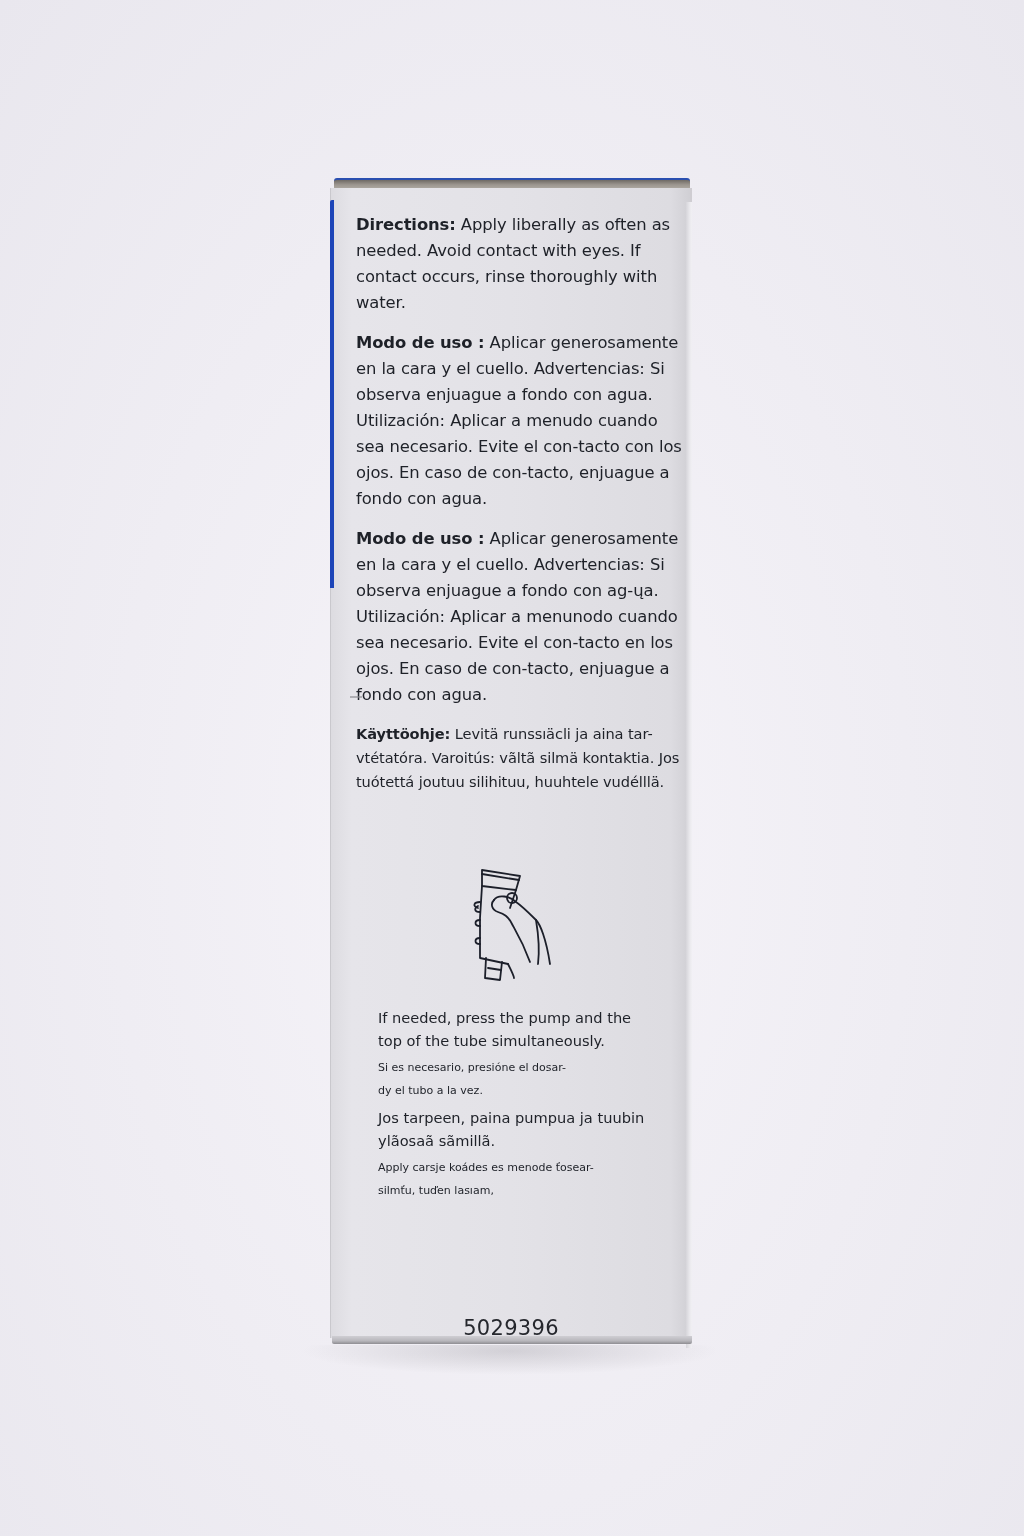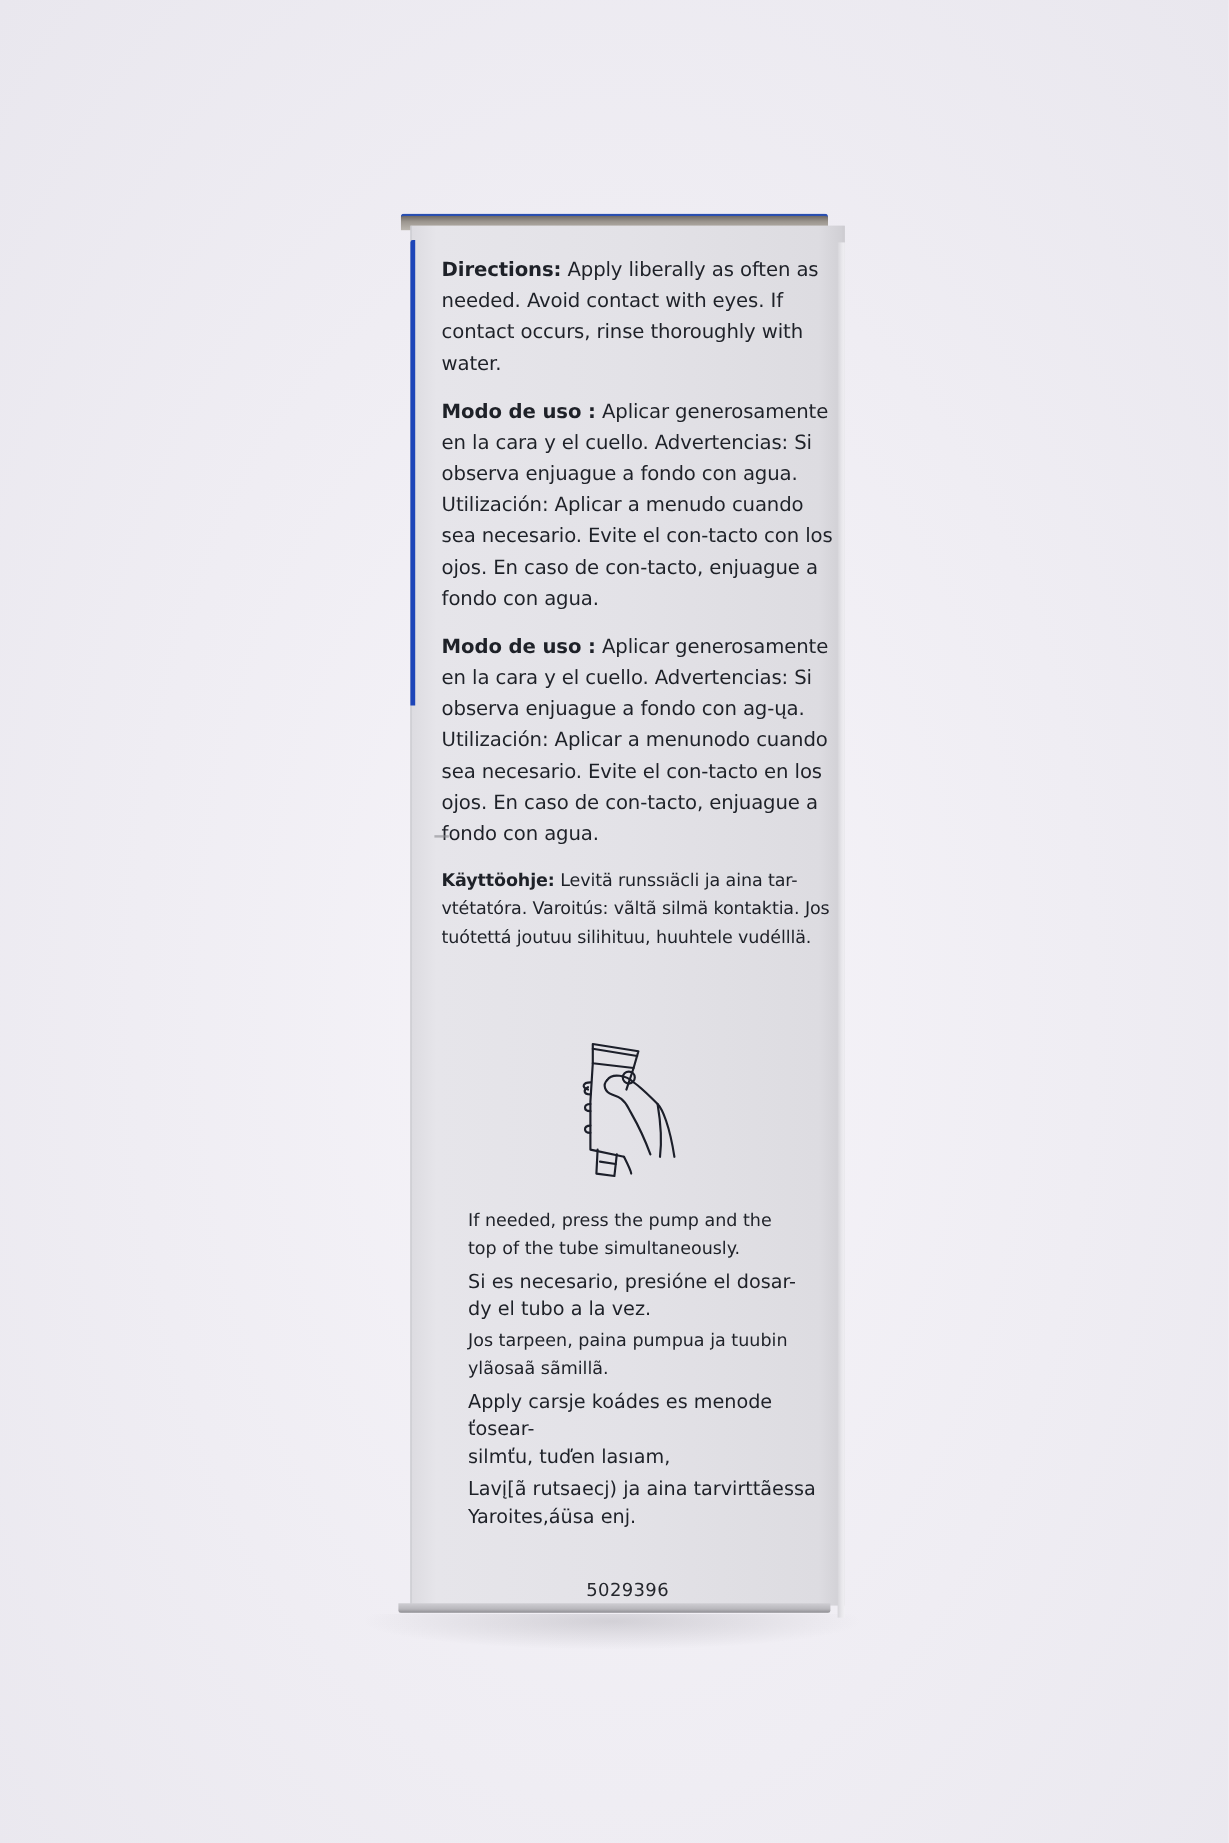--- a/index.html
+++ b/index.html
@@ -35,21 +35,21 @@
       left: 4px;
       top: 0;
       width: 356px;
       height: 12px;
       background: linear-gradient(180deg, #6f6a65 0%, #9c968f 40%, #bdb8b1 100%);
       border-top: 2px solid #2a4fb0;
       border-radius: 3px 3px 0 0;
     }
     .box-face {
       position: absolute;
-      left: 12px;
+      left: 0;
       top: 10px;
       width: 362px;
       height: 1150px;
       background: linear-gradient(90deg, #dcdbe0 0%, #e6e5ea 6%, #e3e2e7 50%, #dddce1 94%, #cfced3 100%);
       box-shadow: 1px 0 0 #c9c8cd inset, -2px 0 0 #cfcdd2 inset;
     }
     .box-right-edge {
       position: absolute;
       right: 0;
       top: 14px;
@@ -113,35 +113,35 @@
       height: 125px;
     }
     .instructions {
       position: absolute;
       left: 34px;
       top: 818px;
       width: 310px;
       margin-left: 14px;
     }
     .inst {
-      font-size: 16px;
+      font-size: 11px;
       line-height: 23px;
       margin: 0 0 4px 0;
       white-space: pre-line;
     }
     .inst.en {
       font-size: 14.6px;
     }
     .code {
       position: absolute;
       left: 0;
       width: 362px;
       top: 1128px;
       text-align: center;
-      font-size: 15px;
+      font-size: 21px;
       letter-spacing: 0.3px;
       color: #25272d;
     }
   </style>
 </head>
 <body>
 
 <div class="floor-shadow"></div>
 
 <div class="box">
@@ -188,20 +188,18 @@
 
     <div class="instructions">
       <p class="inst en">If needed, press the pump and the
 top of the tube simultaneously.</p>
       <p class="inst">Si es necesario, presióne el dosar-
 dy el tubo a la vez.</p>
       <p class="inst en">Jos tarpeen, paina pumpua ja tuubin
 ylãosaã sãmillã.</p>
       <p class="inst">Apply carsje koádes es menode ťosear-
 silmťu, tuďen lasıam,</p>
-      <p class="inst">Lavį[ã rutsaecj) ja aina tarvirttãessa
-Yaroites,áüsa enj.</p>
     </div>
 
     <div class="code">5029396</div>
   </div>
   <div class="box-bottom"></div>
 </div>
 
 </body></html>

